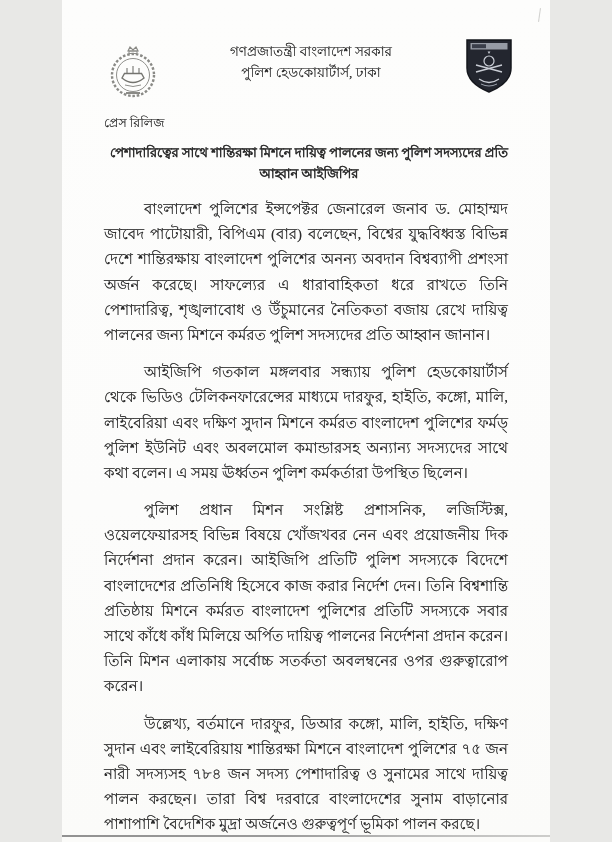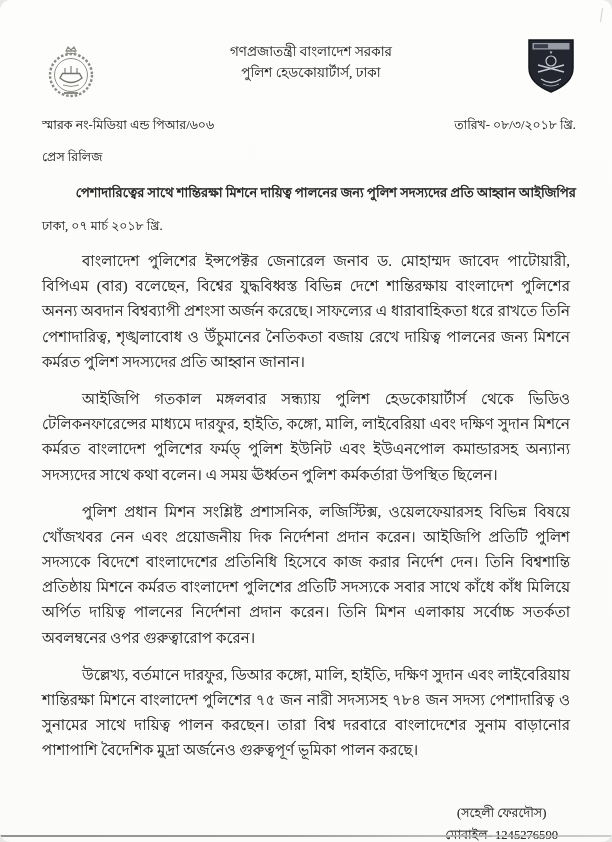--- a/index.html
+++ b/index.html
@@ -3,30 +3,29 @@
 <meta charset="utf-8">
 <style>
   html, body {
     margin: 0;
     padding: 0;
     background: #e8e8e6;
     font-family: "Liberation Serif", "DejaVu Sans", serif;
   }
   .page {
     position: relative;
-    width: 612px;
+    width: 488px;
     height: 842px;
     margin: 0 auto;
     background: linear-gradient(180deg, #fdfdfc 0%, #fcfcfb 60%, #fbfbf9 100%);
     color: #2b2b2b;
     overflow: hidden;
     box-sizing: border-box;
     padding: 38px 36px 0 42px;
     text-shadow: 0 0 0.5px rgba(40,40,40,0.45);
-    border-radius: 10px;
   }
   
   .header-row {
     display: flex;
     align-items: flex-start;
   }
   .logo-left {
     width: 62px;
     flex: 0 0 62px;
     padding-top: 4px;
@@ -51,24 +50,24 @@
     font-size: 12.5px;
     margin-top: 14px;
   }
   
   .press-label {
     font-weight: normal;
     font-size: 12.5px;
     margin-top: 12px;
   }
   .headline {
-    text-align: right;
+    text-align: center;
     font-weight: bold;
     font-size: 13px;
-    margin-top: 15px;
+    margin-top: 9px;
   }
   .dateline {
     font-size: 12.5px;
     margin-top: 13px;
   }
   
   .body-text p {
     font-size: 15px;
     line-height: 1.68;
     text-align: justify;
@@ -152,34 +151,29 @@
         <path d="M25 16 l1.4 -2.6 l-2.8 0 z" fill="#c9cdd5"></path>
 
         <path d="M12 34 L38 27 M12 27 L38 34" stroke="#c9cdd5" stroke-width="1.4"></path>
 
         <path d="M15 41 q10 7 20 0" fill="none" stroke="#c9cdd5" stroke-width="1.3"></path>
         <path d="M17 46 q8 4 16 0" fill="none" stroke="#9aa0ab" stroke-width="1"></path>
       </svg>
     </div>
   </div>
 
-  <div class="memo-row">
-    <span>স্মারক নং-মিডিয়া এন্ড পিআর/৬০৬</span>
-    <span>তারিখ- ০৮/৩/২০১৮ খ্রি.</span>
-  </div>
 
   <div class="press-label">প্রেস রিলিজ</div>
 
   <div class="headline">পেশাদারিত্বের সাথে শান্তিরক্ষা মিশনে দায়িত্ব পালনের জন্য পুলিশ সদস্যদের প্রতি আহ্বান আইজিপির</div>
 
-  <div class="dateline">ঢাকা, ০৭ মার্চ ২০১৮ খ্রি.</div>
 
   <div class="body-text">
     <p>বাংলাদেশ পুলিশের ইন্সপেক্টর জেনারেল জনাব ড. মোহাম্মদ জাবেদ পাটোয়ারী, বিপিএম (বার) বলেছেন, বিশ্বের যুদ্ধবিধ্বস্ত বিভিন্ন দেশে শান্তিরক্ষায় বাংলাদেশ পুলিশের অনন্য অবদান বিশ্বব্যাপী প্রশংসা অর্জন করেছে। সাফল্যের এ ধারাবাহিকতা ধরে রাখতে তিনি পেশাদারিত্ব, শৃঙ্খলাবোধ ও উঁচুমানের নৈতিকতা বজায় রেখে দায়িত্ব পালনের জন্য মিশনে কর্মরত পুলিশ সদস্যদের প্রতি আহ্বান জানান।</p>
-    <p>আইজিপি গতকাল মঙ্গলবার সন্ধ্যায় পুলিশ হেডকোয়ার্টার্স থেকে ভিডিও টেলিকনফারেন্সের মাধ্যমে দারফুর, হাইতি, কঙ্গো, মালি, লাইবেরিয়া এবং দক্ষিণ সুদান মিশনে কর্মরত বাংলাদেশ পুলিশের ফর্মড্ পুলিশ ইউনিট এবং ইউএনপোল কমান্ডারসহ অন্যান্য সদস্যদের সাথে কথা বলেন। এ সময় ঊর্ধ্বতন পুলিশ কর্মকর্তারা উপস্থিত ছিলেন।</p>
+    <p>আইজিপি গতকাল মঙ্গলবার সন্ধ্যায় পুলিশ হেডকোয়ার্টার্স থেকে ভিডিও টেলিকনফারেন্সের মাধ্যমে দারফুর, হাইতি, কঙ্গো, মালি, লাইবেরিয়া এবং দক্ষিণ সুদান মিশনে কর্মরত বাংলাদেশ পুলিশের ফর্মড্ পুলিশ ইউনিট এবং অবলমোল কমান্ডারসহ অন্যান্য সদস্যদের সাথে কথা বলেন। এ সময় ঊর্ধ্বতন পুলিশ কর্মকর্তারা উপস্থিত ছিলেন।</p>
     <p>পুলিশ প্রধান মিশন সংশ্লিষ্ট প্রশাসনিক, লজিস্টিক্স, ওয়েলফেয়ারসহ বিভিন্ন বিষয়ে খোঁজখবর নেন এবং প্রয়োজনীয় দিক নির্দেশনা প্রদান করেন। আইজিপি প্রতিটি পুলিশ সদস্যকে বিদেশে বাংলাদেশের প্রতিনিধি হিসেবে কাজ করার নির্দেশ দেন। তিনি বিশ্বশান্তি প্রতিষ্ঠায় মিশনে কর্মরত বাংলাদেশ পুলিশের প্রতিটি সদস্যকে সবার সাথে কাঁধে কাঁধ মিলিয়ে অর্পিত দায়িত্ব পালনের নির্দেশনা প্রদান করেন। তিনি মিশন এলাকায় সর্বোচ্চ সতর্কতা অবলম্বনের ওপর গুরুত্বারোপ করেন।</p>
     <p>উল্লেখ্য, বর্তমানে দারফুর, ডিআর কঙ্গো, মালি, হাইতি, দক্ষিণ সুদান এবং লাইবেরিয়ায় শান্তিরক্ষা মিশনে বাংলাদেশ পুলিশের ৭৫ জন নারী সদস্যসহ ৭৮৪ জন সদস্য পেশাদারিত্ব ও সুনামের সাথে দায়িত্ব পালন করছেন। তারা বিশ্ব দরবারে বাংলাদেশের সুনাম বাড়ানোর পাশাপাশি বৈদেশিক মুদ্রা অর্জনেও গুরুত্বপূর্ণ ভূমিকা পালন করছে।</p>
   </div>
 
   <div class="signature">
     <div>(সহেলী ফেরদৌস)</div>
     <div>মোবাইল- 1245276590</div>
   </div>
 
   <div class="scan-bottom-line"></div>

